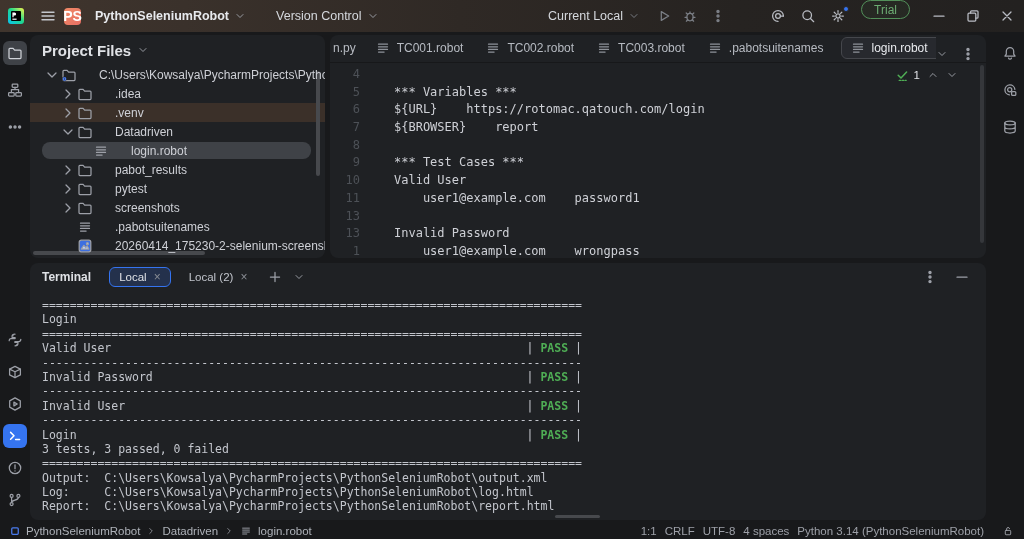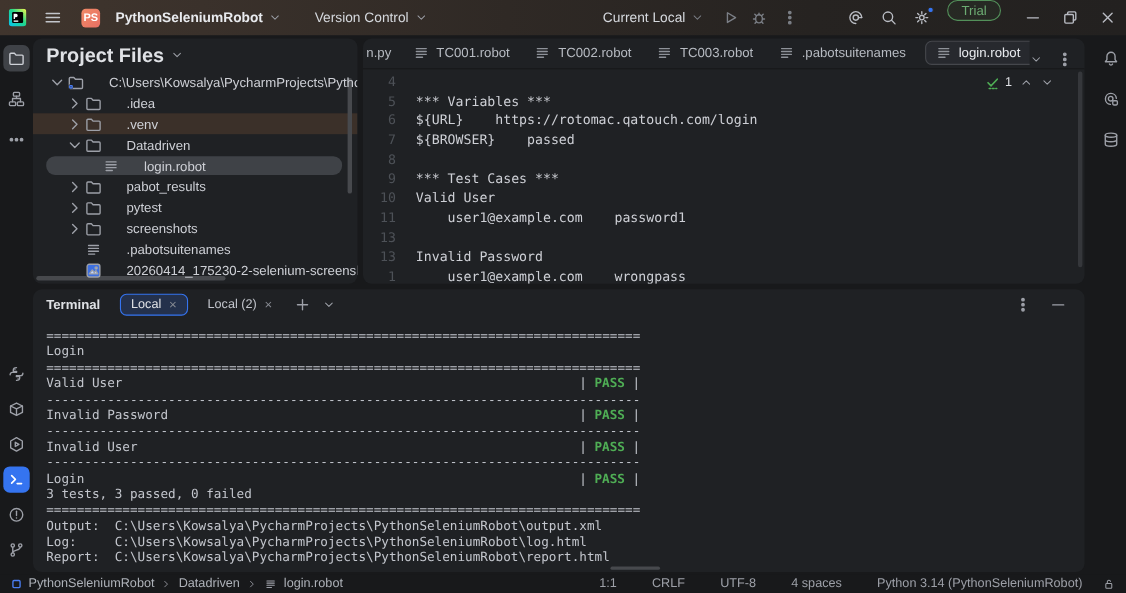--- a/index.html
+++ b/index.html
@@ -15,21 +15,21 @@
 
   
   #titlebar{position:absolute;left:0;top:0;width:1024px;height:32px;
     background:linear-gradient(90deg,#40352d 0%,#3a312b 18%,#2f2925 45%,#262321 72%,#232120 100%);
     display:flex;align-items:center;font-size:12.5px;color:#d5d8dd}
   .tb-left{display:flex;align-items:center;gap:8px;padding-left:8px}
   .tb-widget{display:flex;align-items:center;gap:5px;padding:3px 6px;border-radius:5px;color:#d5d8dd;cursor:default}
   .tb-widget .icon{color:#9da0a8}
   #project-name{font-weight:700;color:#e8eaee}
   .ps-badge{width:17px;height:17px;border-radius:4px;background:linear-gradient(135deg,#f08a67,#e86f63);
-    color:#fff;font-size:10px;font-weight:700;display:flex;align-items:center;justify-content:center;margin-left:10px}
+    color:#fff;font-size:14px;font-weight:700;display:flex;align-items:center;justify-content:center;}
   .tb-center{position:absolute;left:542px;top:0;height:32px;display:flex;align-items:center;gap:10px}
   .tb-center .icon{color:#7b7f86}
   .tb-right{position:absolute;right:0;top:0;height:32px;display:flex;align-items:flex-start}
   .tb-right .icon{color:#b9bcc3}
   .tb-btn{width:30px;height:32px;display:flex;align-items:center;justify-content:center}
   .gear-wrap{position:relative}
   .gear-dot{position:absolute;right:4px;top:6px;width:6px;height:6px;border-radius:50%;background:#3574f0;border:1.5px solid #2a2522}
   .trial-pill{height:19px;padding:0 12px;border:1px solid #53905a;border-radius:10px;color:#6cab72;
     font-size:12px;display:flex;align-items:center;margin:0 12px 0 8px;background:rgba(70,130,76,.08)}
   .win-btn{width:34px;height:32px;display:flex;align-items:center;justify-content:center;color:#c3c6cc}
@@ -46,21 +46,21 @@
   #left-strip .bottom{display:flex;flex-direction:column;align-items:center;padding-bottom:2px}
   #left-strip .bottom .strip-btn{margin-bottom:8px}
 
   
   .island{position:absolute;background:#1f2124;border-radius:8px;overflow:hidden}
   #project-island{left:30px;top:35px;width:295px;height:223px}
   #editor-island{left:330px;top:35px;width:656px;height:223px}
   #terminal-island{left:30px;top:263px;width:956px;height:257px}
 
   
-  .panel-header{height:30px;display:flex;align-items:center;padding:0 12px;font-size:18px;font-weight:700;color:#dfe1e5}
+  .panel-header{height:30px;display:flex;align-items:center;padding:0 12px;font-size:15px;font-weight:700;color:#dfe1e5}
   .panel-header .icon{color:#9da0a8;margin-left:6px}
   .tree-row{height:19px;display:flex;align-items:center;font-size:12px;color:#ced0d6;
     position:relative;white-space:nowrap;overflow:hidden}
   .tree-row>*{position:relative;z-index:1}
   .tree-row.selected::before{content:'';position:absolute;left:12px;right:14px;top:1px;bottom:1px;
     background:#3f4247;border-radius:8px;z-index:0}
   .tree-row.hover{background:#3b3029}
   .tree-chevron{color:#9da0a8}
   .tree-spacer{width:16px;flex:none}
   .tree-icon{color:#9da0a8;margin-left:1px}
@@ -74,21 +74,21 @@
   .tab{display:flex;align-items:center;gap:6px;height:28px;padding:0 11px;font-size:12px;color:#b7bbc2;white-space:nowrap}
   .tab .icon{color:#8e9299}
   .tab.truncated{padding:0 8px 0 3px;color:#b7bbc2}
   .tab.active{height:22px;border:1px solid #45474c;background:#27292e;border-radius:6px;
     color:#e8eaee;padding:0 8px;margin:0 6px}
   .tab-close{color:#8e9299;font-size:13px;line-height:1;margin-left:2px}
   .tabs-right{display:flex;align-items:center;gap:12px;padding-right:10px;color:#9da0a8}
   #editor-body{position:relative;height:194px;padding-top:3px;font-family:"DejaVu Sans Mono",monospace;font-size:12px}
   .c-line{display:flex;height:17.7px;line-height:17.7px;white-space:pre}
   .c-num{width:30px;text-align:right;color:#4d5157;flex:none}
-  .c-text{margin-left:18px;color:#ced0d6}
+  .c-text{margin-left:34px;color:#ced0d6}
   #inspection{position:absolute;right:28px;top:4px;display:flex;align-items:center;gap:7px;font-size:11.5px;
     font-family:"Liberation Sans",sans-serif;color:#dfe1e5}
   #inspection .icon{color:#4fae55}
   #inspection .nav{color:#9da0a8}
 
   
   #terminal-header{height:28px;display:flex;align-items:center;padding:0 12px;gap:8px}
   #terminal-title{font-size:12px;font-weight:700;color:#dfe1e5;margin-right:10px}
   .term-tab{display:flex;align-items:center;gap:7px;height:20px;padding:0 9px;border-radius:6px;
     font-size:11.5px;color:#c2c5cc;border:1px solid transparent}
@@ -551,21 +551,21 @@
               <circle cx="8" cy="12.6" r="1.1" fill="currentColor"></circle>
             </svg>
           </span>
       </div>
     </div>
     <div id="editor-body">
       <div id="editor-code">
           <div class="c-line"><span class="c-num">4</span><span class="c-text"></span></div>
           <div class="c-line"><span class="c-num">5</span><span class="c-text">*** Variables ***</span></div>
           <div class="c-line"><span class="c-num">6</span><span class="c-text">${URL}    https://rotomac.qatouch.com/login</span></div>
-          <div class="c-line"><span class="c-num">7</span><span class="c-text">${BROWSER}    passed</span></div>
+          <div class="c-line"><span class="c-num">7</span><span class="c-text">${BROWSER}    report</span></div>
           <div class="c-line"><span class="c-num">8</span><span class="c-text"></span></div>
           <div class="c-line"><span class="c-num">9</span><span class="c-text">*** Test Cases ***</span></div>
           <div class="c-line"><span class="c-num">10</span><span class="c-text">Valid User</span></div>
           <div class="c-line"><span class="c-num">11</span><span class="c-text">    user1@example.com    password1</span></div>
           <div class="c-line"><span class="c-num">13</span><span class="c-text"></span></div>
           <div class="c-line"><span class="c-num">13</span><span class="c-text">Invalid Password</span></div>
           <div class="c-line"><span class="c-num">1</span><span class="c-text">    user1@example.com    wrongpass</span></div>
         </div>
       <div id="inspection">
         <span class="icon">
@@ -654,21 +654,21 @@
           </svg>
         </span>
       <span class="icon sm">
           <svg viewBox="0 0 16 16">
             <path d="M3.5 4.2h9M3.5 6.8h9M3.5 9.4h9M3.5 12h5.6"></path>
           </svg>
         </span>
       <span>login.robot</span>
     </div>
     <div class="sb-right">
-      <span id="sb-items" style="display:flex;align-items:flex-start;gap:32px">
+      <span id="sb-items" style="display:flex;align-items:flex-start;gap:8px">
           <span class="sb-item">1:1</span>
           <span class="sb-item">CRLF</span>
           <span class="sb-item">UTF-8</span>
           <span class="sb-item">4 spaces</span>
           <span class="sb-item">Python 3.14 (PythonSeleniumRobot)</span>
         </span>
       <span class="icon sm">
           <svg viewBox="0 0 16 16">
             <rect x="4.4" y="7.2" width="7.2" height="5.8" rx="1"></rect>
             <path d="M6.2 7.2V5.3a2 2 0 0 1 3.9-.6"></path>

